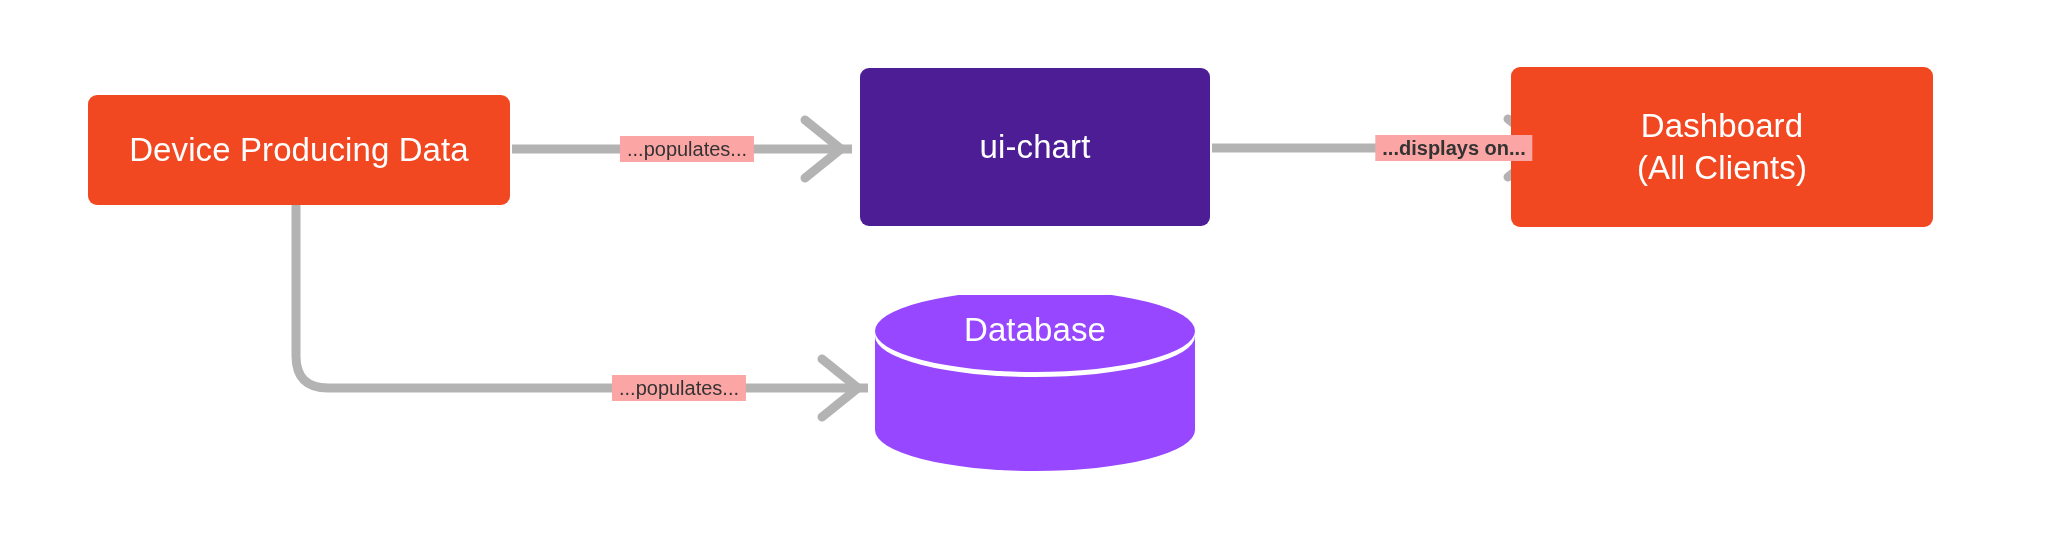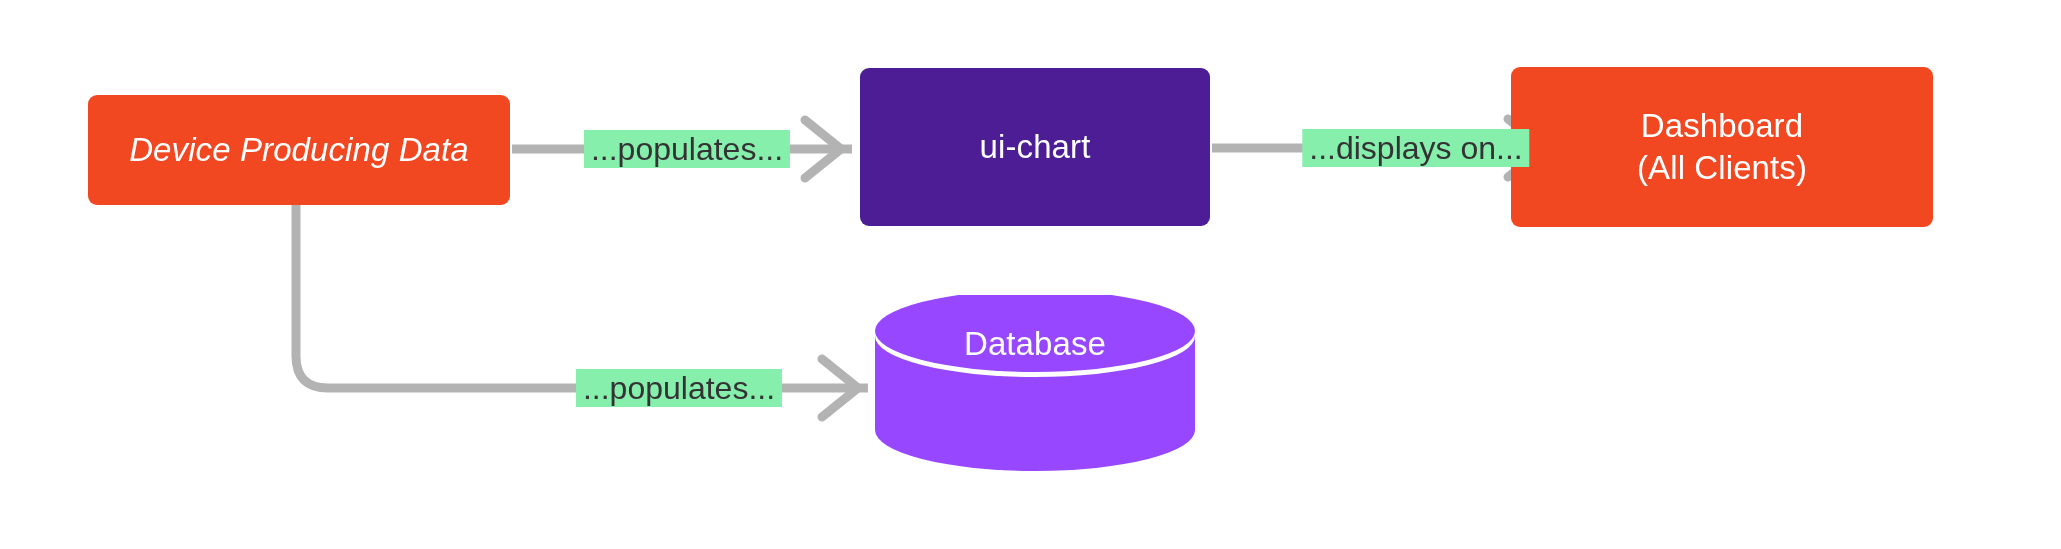--- a/index.html
+++ b/index.html
@@ -47,21 +47,20 @@
     letter-spacing: 0.1px;
     white-space: pre-line;
     user-select: none;
   }
 
   
   #node-device {
     left: 88px;  top: 95px;
     width: 422px; height: 110px;
     background: #F24822;
-    font-style: italic;
   }
   #node-uichart {
     left: 860px; top: 68px;
     width: 350px; height: 158px;
     background: #4c1d95;
   }
   #node-dashboard {
     left: 1511px; top: 67px;
     width: 422px; height: 160px;
     background: #F24822;
@@ -75,39 +74,39 @@
     align-items: flex-start;
   }
   .cyl-svg {
     position: absolute;
     left: 0; top: 0;
     width: 100%; height: 100%;
   }
   #node-database .node-label {
     position: relative;
     z-index: 2;
-    margin-top: 28px;
+    margin-top: 14px;
     font-size: 33px;
   }
 
   
   .edge-label {
     position: absolute;
     color: #333333;
-    font-size: 32px;
+    font-size: 20px;
     line-height: 1;
     white-space: nowrap;
-    background: #86efac;
+    background: #fca5a5;
     padding: 3px 7px;
     transform: translate(-50%, -50%);
     user-select: none;
     text-align: right;
   }
   #edge-label-populates-chart { left: 687px; top: 149px; }
-  #edge-label-displays-on     { left: 1416px; top: 148px; }
+  #edge-label-displays-on     { left: 1454px; top: 148px; font-weight: bold; }
   #edge-label-populates-db    { left: 679px; top: 388px; }
 </style>
 </head>
 <body>
 
 <div id="diagram-canvas">
 
   <svg id="edge-layer" viewBox="0 0 2061 549" width="2061" height="549" xmlns="http://www.w3.org/2000/svg">
 
     <g>

